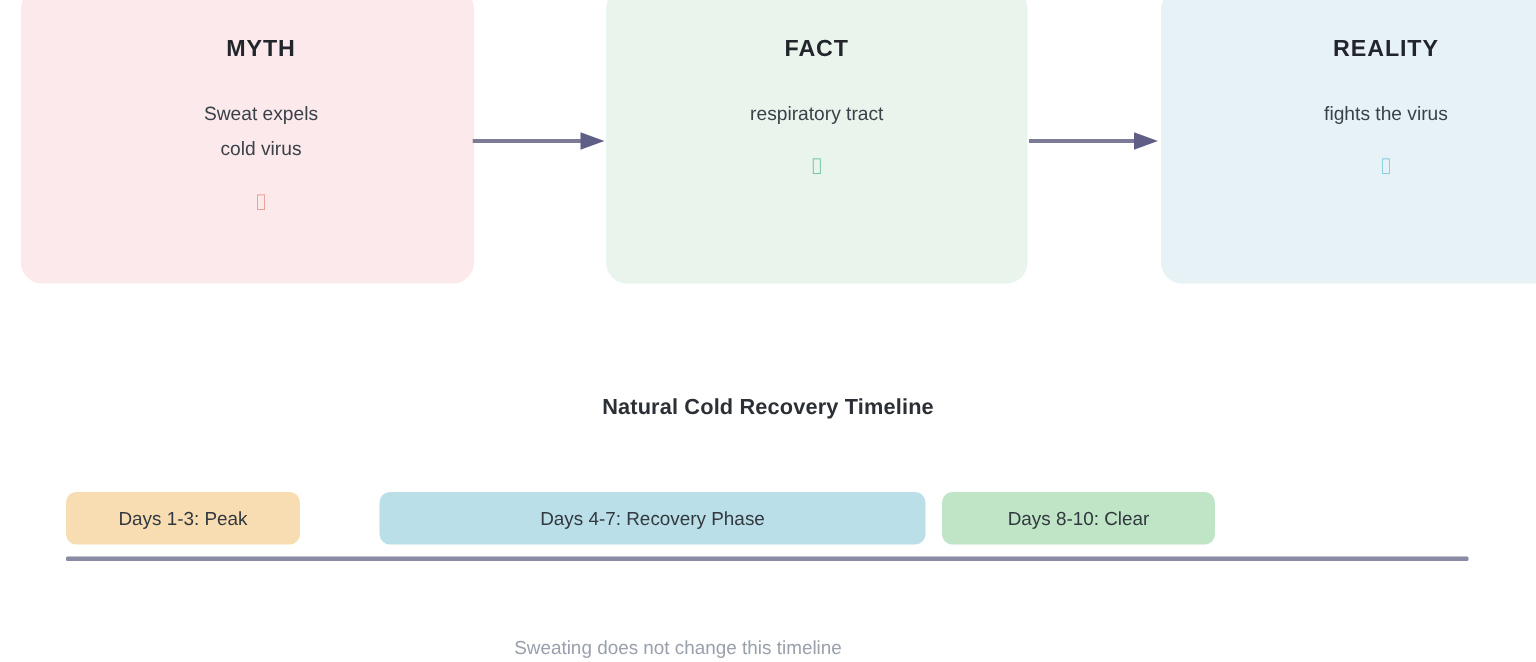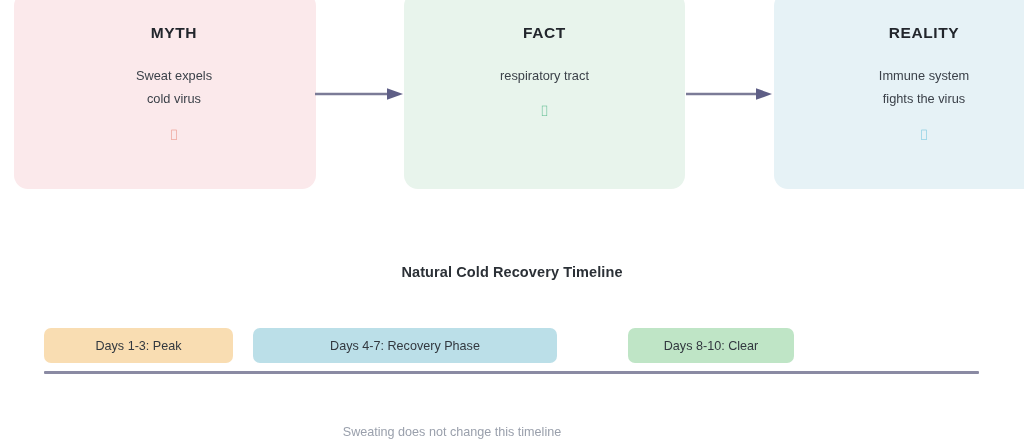--- a/index.html
+++ b/index.html
@@ -121,23 +121,23 @@
     top: 0;
     height: 35px;
     border-radius: 7px;
     display: flex;
     align-items: center;
     justify-content: center;
     font-size: 12.6px;
     color: #32383f;
     box-sizing: border-box;
   }
-  .bar-0 { left: 0px;   width: 189px; background: #f9ddb2; }
-  .bar-1 { left: 209px; width: 304px; background: #bbdfe8; text-align: center; }
-  .bar-2 { left: 584px; width: 166px; background: #bfe5c6; }
+  .bar-0 { left: 0px;   width: 156px; background: #f9ddb2; }
+  .bar-1 { left: 209px; width: 364px; background: #bbdfe8; text-align: center; }
+  .bar-2 { left: 584px; width: 182px; background: #bfe5c6; }
 
   .timeline-axis {
     position: absolute;
     left: 44px;
     top: 371px;
     width: 935px;
     height: 3px;
     background: #8a8aa3;
     border-radius: 1px;
   }
@@ -184,21 +184,20 @@
   <div class="arrow arrow-2">
     <svg width="88" height="14" viewBox="0 0 88 14" aria-hidden="true">
       <line x1="0" y1="7" x2="72" y2="7" stroke="#7b7b97" stroke-width="2.6"></line>
       <polygon points="70,1.2 86,7 70,12.8" fill="#5e5e86"></polygon>
     </svg>
   </div>
 
   <div class="card card-reality">
     <div class="card-title">REALITY</div>
     <div class="card-desc">
-      <div>Immune system</div>
       <div>fights the virus</div>
     </div>
     <div class="card-icon">⌷</div>
   </div>
 
 </div>
 
 <div class="timeline-title">Natural Cold Recovery Timeline</div>
 
 <div class="timeline-bars">

